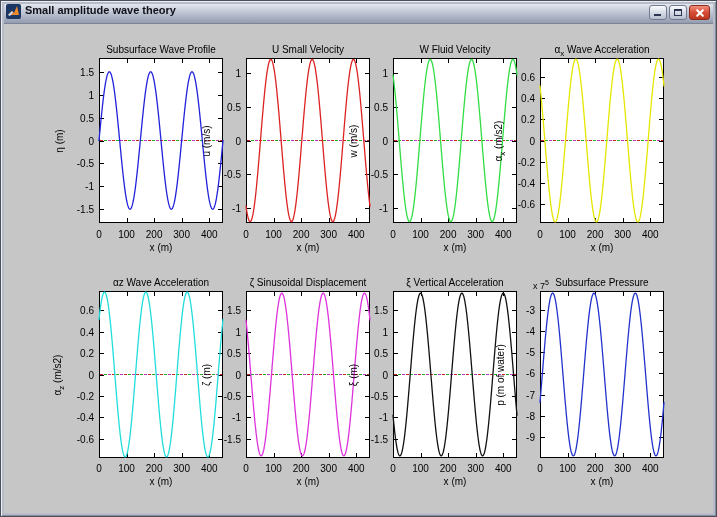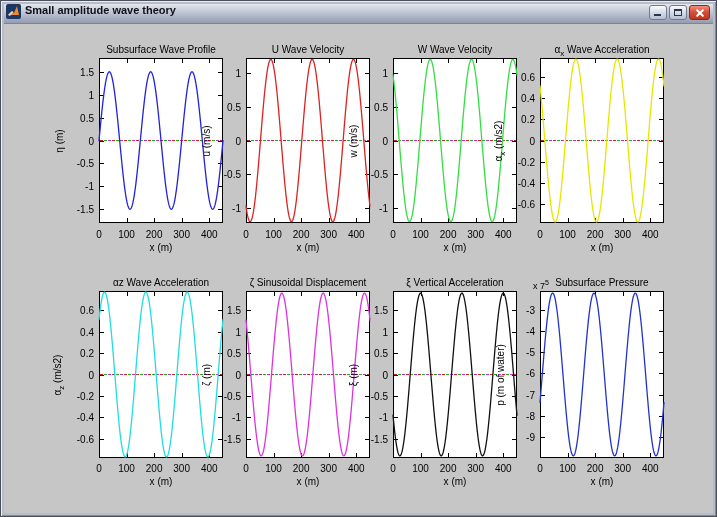--- a/index.html
+++ b/index.html
@@ -119,21 +119,21 @@
             <line x1="1" y1="151.5" x2="5" y2="151.5"></line>
             <line x1="123" y1="151.5" x2="119" y2="151.5"></line>
           </g>
           <line x1="1" y1="82.5" x2="123" y2="82.5" stroke="#cc2222" stroke-width="1" stroke-dasharray="3 9" stroke-dashoffset="0"></line>
           <line x1="1" y1="82.5" x2="123" y2="82.5" stroke="#22aa22" stroke-width="1" stroke-dasharray="3 9" stroke-dashoffset="-4"></line>
           <line x1="1" y1="82.5" x2="123" y2="82.5" stroke="#bb33bb" stroke-width="1" stroke-dasharray="3 9" stroke-dashoffset="-8"></line>
           <path d="M0.00 82.50L0.41 78.18L0.83 73.88L1.24 69.62L1.65 65.40L2.07 61.26L2.48 57.19L2.89 53.23L3.31 49.38L3.72 45.66L4.13 42.09L4.55 38.68L4.96 35.44L5.37 32.38L5.79 29.53L6.20 26.88L6.61 24.45L7.03 22.25L7.44 20.29L7.85 18.58L8.27 17.11L8.68 15.91L9.09 14.97L9.51 14.29L9.92 13.89L10.33 13.75L10.75 13.89L11.16 14.29L11.57 14.97L11.99 15.91L12.40 17.11L12.81 18.58L13.23 20.29L13.64 22.25L14.05 24.45L14.47 26.88L14.88 29.53L15.29 32.38L15.71 35.44L16.12 38.68L16.53 42.09L16.95 45.66L17.36 49.38L17.77 53.23L18.19 57.19L18.60 61.26L19.01 65.40L19.43 69.62L19.84 73.88L20.25 78.18L20.67 82.50L21.08 86.82L21.49 91.12L21.91 95.38L22.32 99.60L22.73 103.74L23.15 107.81L23.56 111.77L23.97 115.62L24.39 119.34L24.80 122.91L25.21 126.32L25.63 129.56L26.04 132.62L26.45 135.47L26.87 138.12L27.28 140.55L27.69 142.75L28.11 144.71L28.52 146.42L28.93 147.89L29.35 149.09L29.76 150.03L30.17 150.71L30.59 151.11L31.00 151.25L31.41 151.11L31.83 150.71L32.24 150.03L32.65 149.09L33.07 147.89L33.48 146.42L33.89 144.71L34.31 142.75L34.72 140.55L35.13 138.12L35.55 135.47L35.96 132.62L36.37 129.56L36.79 126.32L37.20 122.91L37.61 119.34L38.03 115.62L38.44 111.77L38.85 107.81L39.27 103.74L39.68 99.60L40.09 95.38L40.51 91.12L40.92 86.82L41.33 82.50L41.75 78.18L42.16 73.88L42.57 69.62L42.99 65.40L43.40 61.26L43.81 57.19L44.23 53.23L44.64 49.38L45.05 45.66L45.47 42.09L45.88 38.68L46.29 35.44L46.71 32.38L47.12 29.53L47.53 26.88L47.95 24.45L48.36 22.25L48.77 20.29L49.19 18.58L49.60 17.11L50.01 15.91L50.43 14.97L50.84 14.29L51.25 13.89L51.67 13.75L52.08 13.89L52.49 14.29L52.91 14.97L53.32 15.91L53.73 17.11L54.15 18.58L54.56 20.29L54.97 22.25L55.39 24.45L55.80 26.88L56.21 29.53L56.63 32.38L57.04 35.44L57.45 38.68L57.87 42.09L58.28 45.66L58.69 49.38L59.11 53.23L59.52 57.19L59.93 61.26L60.35 65.40L60.76 69.62L61.17 73.88L61.59 78.18L62.00 82.50L62.41 86.82L62.83 91.12L63.24 95.38L63.65 99.60L64.07 103.74L64.48 107.81L64.89 111.77L65.31 115.62L65.72 119.34L66.13 122.91L66.55 126.32L66.96 129.56L67.37 132.62L67.79 135.47L68.20 138.12L68.61 140.55L69.03 142.75L69.44 144.71L69.85 146.42L70.27 147.89L70.68 149.09L71.09 150.03L71.51 150.71L71.92 151.11L72.33 151.25L72.75 151.11L73.16 150.71L73.57 150.03L73.99 149.09L74.40 147.89L74.81 146.42L75.23 144.71L75.64 142.75L76.05 140.55L76.47 138.12L76.88 135.47L77.29 132.62L77.71 129.56L78.12 126.32L78.53 122.91L78.95 119.34L79.36 115.62L79.77 111.77L80.19 107.81L80.60 103.74L81.01 99.60L81.43 95.38L81.84 91.12L82.25 86.82L82.67 82.50L83.08 78.18L83.49 73.88L83.91 69.62L84.32 65.40L84.73 61.26L85.15 57.19L85.56 53.23L85.97 49.38L86.39 45.66L86.80 42.09L87.21 38.68L87.63 35.44L88.04 32.38L88.45 29.53L88.87 26.88L89.28 24.45L89.69 22.25L90.11 20.29L90.52 18.58L90.93 17.11L91.35 15.91L91.76 14.97L92.17 14.29L92.59 13.89L93.00 13.75L93.41 13.89L93.83 14.29L94.24 14.97L94.65 15.91L95.07 17.11L95.48 18.58L95.89 20.29L96.31 22.25L96.72 24.45L97.13 26.88L97.55 29.53L97.96 32.38L98.37 35.44L98.79 38.68L99.20 42.09L99.61 45.66L100.03 49.38L100.44 53.23L100.85 57.19L101.27 61.26L101.68 65.40L102.09 69.62L102.51 73.88L102.92 78.18L103.33 82.50L103.75 86.82L104.16 91.12L104.57 95.38L104.99 99.60L105.40 103.74L105.81 107.81L106.23 111.77L106.64 115.62L107.05 119.34L107.47 122.91L107.88 126.32L108.29 129.56L108.71 132.62L109.12 135.47L109.53 138.12L109.95 140.55L110.36 142.75L110.77 144.71L111.19 146.42L111.60 147.89L112.01 149.09L112.43 150.03L112.84 150.71L113.25 151.11L113.67 151.25L114.08 151.11L114.49 150.71L114.91 150.03L115.32 149.09L115.73 147.89L116.15 146.42L116.56 144.71L116.97 142.75L117.39 140.55L117.80 138.12L118.21 135.47L118.63 132.62L119.04 129.56L119.45 126.32L119.87 122.91L120.28 119.34L120.69 115.62L121.11 111.77L121.52 107.81L121.93 103.74L122.35 99.60L122.76 95.38L123.17 91.12L123.59 86.82L124.00 82.50" fill="none" stroke="#2222dd" stroke-width="1.3" stroke-linejoin="round" stroke-linecap="round"></path>
         </svg>
       </div>
       <div class="subplot">
-        <span class="sp-title" style="left: 304px; top: 20px;"><span>U Wave Velocity</span></span>
+        <span class="sp-title" style="left: 304px; top: 20px;"><span>U Small Velocity</span></span>
         <span class="ylab" style="left: 202px; top: 116.5px;"><span>u</span><span>  (m/s)</span></span>
         <span class="ytick" style="left: 189px; top: 48.877px;">1</span>
         <span class="ytick" style="left: 189px; top: 82.6885px;">0.5</span>
         <span class="ytick" style="left: 189px; top: 116.5px;">0</span>
         <span class="ytick" style="left: 189px; top: 150.311px;">-0.5</span>
         <span class="ytick" style="left: 189px; top: 184.123px;">-1</span>
         <span class="xtick" style="left: 242px; top: 205px;">0</span>
         <span class="xtick" style="left: 269.556px; top: 205px;">100</span>
         <span class="xtick" style="left: 297.111px; top: 205px;">200</span>
         <span class="xtick" style="left: 324.667px; top: 205px;">300</span>
@@ -163,21 +163,21 @@
             <line x1="1" y1="150.5" x2="5" y2="150.5"></line>
             <line x1="123" y1="150.5" x2="119" y2="150.5"></line>
           </g>
           <line x1="1" y1="82.5" x2="123" y2="82.5" stroke="#cc2222" stroke-width="1" stroke-dasharray="3 9" stroke-dashoffset="0"></line>
           <line x1="1" y1="82.5" x2="123" y2="82.5" stroke="#22aa22" stroke-width="1" stroke-dasharray="3 9" stroke-dashoffset="-4"></line>
           <line x1="1" y1="82.5" x2="123" y2="82.5" stroke="#bb33bb" stroke-width="1" stroke-dasharray="3 9" stroke-dashoffset="-8"></line>
           <path d="M0.00 148.15L0.41 151.02L0.83 153.61L1.24 155.92L1.65 157.95L2.07 159.68L2.48 161.10L2.89 162.21L3.31 163.01L3.72 163.49L4.13 163.65L4.55 163.49L4.96 163.01L5.37 162.21L5.79 161.10L6.20 159.68L6.61 157.95L7.03 155.92L7.44 153.61L7.85 151.02L8.27 148.15L8.68 145.03L9.09 141.65L9.51 138.05L9.92 134.23L10.33 130.20L10.75 125.98L11.16 121.59L11.57 117.05L11.99 112.37L12.40 107.58L12.81 102.68L13.23 97.71L13.64 92.67L14.05 87.60L14.47 82.50L14.88 77.40L15.29 72.33L15.71 67.29L16.12 62.32L16.53 57.42L16.95 52.63L17.36 47.95L17.77 43.41L18.19 39.02L18.60 34.80L19.01 30.77L19.43 26.95L19.84 23.35L20.25 19.97L20.67 16.85L21.08 13.98L21.49 11.39L21.91 9.08L22.32 7.05L22.73 5.32L23.15 3.90L23.56 2.79L23.97 1.99L24.39 1.51L24.80 1.35L25.21 1.51L25.63 1.99L26.04 2.79L26.45 3.90L26.87 5.32L27.28 7.05L27.69 9.08L28.11 11.39L28.52 13.98L28.93 16.85L29.35 19.97L29.76 23.35L30.17 26.95L30.59 30.77L31.00 34.80L31.41 39.02L31.83 43.41L32.24 47.95L32.65 52.63L33.07 57.42L33.48 62.32L33.89 67.29L34.31 72.33L34.72 77.40L35.13 82.50L35.55 87.60L35.96 92.67L36.37 97.71L36.79 102.68L37.20 107.58L37.61 112.37L38.03 117.05L38.44 121.59L38.85 125.98L39.27 130.20L39.68 134.23L40.09 138.05L40.51 141.65L40.92 145.03L41.33 148.15L41.75 151.02L42.16 153.61L42.57 155.92L42.99 157.95L43.40 159.68L43.81 161.10L44.23 162.21L44.64 163.01L45.05 163.49L45.47 163.65L45.88 163.49L46.29 163.01L46.71 162.21L47.12 161.10L47.53 159.68L47.95 157.95L48.36 155.92L48.77 153.61L49.19 151.02L49.60 148.15L50.01 145.03L50.43 141.65L50.84 138.05L51.25 134.23L51.67 130.20L52.08 125.98L52.49 121.59L52.91 117.05L53.32 112.37L53.73 107.58L54.15 102.68L54.56 97.71L54.97 92.67L55.39 87.60L55.80 82.50L56.21 77.40L56.63 72.33L57.04 67.29L57.45 62.32L57.87 57.42L58.28 52.63L58.69 47.95L59.11 43.41L59.52 39.02L59.93 34.80L60.35 30.77L60.76 26.95L61.17 23.35L61.59 19.97L62.00 16.85L62.41 13.98L62.83 11.39L63.24 9.08L63.65 7.05L64.07 5.32L64.48 3.90L64.89 2.79L65.31 1.99L65.72 1.51L66.13 1.35L66.55 1.51L66.96 1.99L67.37 2.79L67.79 3.90L68.20 5.32L68.61 7.05L69.03 9.08L69.44 11.39L69.85 13.98L70.27 16.85L70.68 19.97L71.09 23.35L71.51 26.95L71.92 30.77L72.33 34.80L72.75 39.02L73.16 43.41L73.57 47.95L73.99 52.63L74.40 57.42L74.81 62.32L75.23 67.29L75.64 72.33L76.05 77.40L76.47 82.50L76.88 87.60L77.29 92.67L77.71 97.71L78.12 102.68L78.53 107.58L78.95 112.37L79.36 117.05L79.77 121.59L80.19 125.98L80.60 130.20L81.01 134.23L81.43 138.05L81.84 141.65L82.25 145.03L82.67 148.15L83.08 151.02L83.49 153.61L83.91 155.92L84.32 157.95L84.73 159.68L85.15 161.10L85.56 162.21L85.97 163.01L86.39 163.49L86.80 163.65L87.21 163.49L87.63 163.01L88.04 162.21L88.45 161.10L88.87 159.68L89.28 157.95L89.69 155.92L90.11 153.61L90.52 151.02L90.93 148.15L91.35 145.03L91.76 141.65L92.17 138.05L92.59 134.23L93.00 130.20L93.41 125.98L93.83 121.59L94.24 117.05L94.65 112.37L95.07 107.58L95.48 102.68L95.89 97.71L96.31 92.67L96.72 87.60L97.13 82.50L97.55 77.40L97.96 72.33L98.37 67.29L98.79 62.32L99.20 57.42L99.61 52.63L100.03 47.95L100.44 43.41L100.85 39.02L101.27 34.80L101.68 30.77L102.09 26.95L102.51 23.35L102.92 19.97L103.33 16.85L103.75 13.98L104.16 11.39L104.57 9.08L104.99 7.05L105.40 5.32L105.81 3.90L106.23 2.79L106.64 1.99L107.05 1.51L107.47 1.35L107.88 1.51L108.29 1.99L108.71 2.79L109.12 3.90L109.53 5.32L109.95 7.05L110.36 9.08L110.77 11.39L111.19 13.98L111.60 16.85L112.01 19.97L112.43 23.35L112.84 26.95L113.25 30.77L113.67 34.80L114.08 39.02L114.49 43.41L114.91 47.95L115.32 52.63L115.73 57.42L116.15 62.32L116.56 67.29L116.97 72.33L117.39 77.40L117.80 82.50L118.21 87.60L118.63 92.67L119.04 97.71L119.45 102.68L119.87 107.58L120.28 112.37L120.69 117.05L121.11 121.59L121.52 125.98L121.93 130.20L122.35 134.23L122.76 138.05L123.17 141.65L123.59 145.03L124.00 148.15" fill="none" stroke="#dd2222" stroke-width="1.3" stroke-linejoin="round" stroke-linecap="round"></path>
         </svg>
       </div>
       <div class="subplot">
-        <span class="sp-title" style="left: 451px; top: 20px;"><span>W Wave Velocity</span></span>
+        <span class="sp-title" style="left: 451px; top: 20px;"><span>W Fluid Velocity</span></span>
         <span class="ylab" style="left: 349px; top: 116.5px;"><span>w</span><span>  (m/s)</span></span>
         <span class="ytick" style="left: 336px; top: 48.877px;">1</span>
         <span class="ytick" style="left: 336px; top: 82.6885px;">0.5</span>
         <span class="ytick" style="left: 336px; top: 116.5px;">0</span>
         <span class="ytick" style="left: 336px; top: 150.311px;">-0.5</span>
         <span class="ytick" style="left: 336px; top: 184.123px;">-1</span>
         <span class="xtick" style="left: 389px; top: 205px;">0</span>
         <span class="xtick" style="left: 416.556px; top: 205px;">100</span>
         <span class="xtick" style="left: 444.111px; top: 205px;">200</span>
         <span class="xtick" style="left: 471.667px; top: 205px;">300</span>

